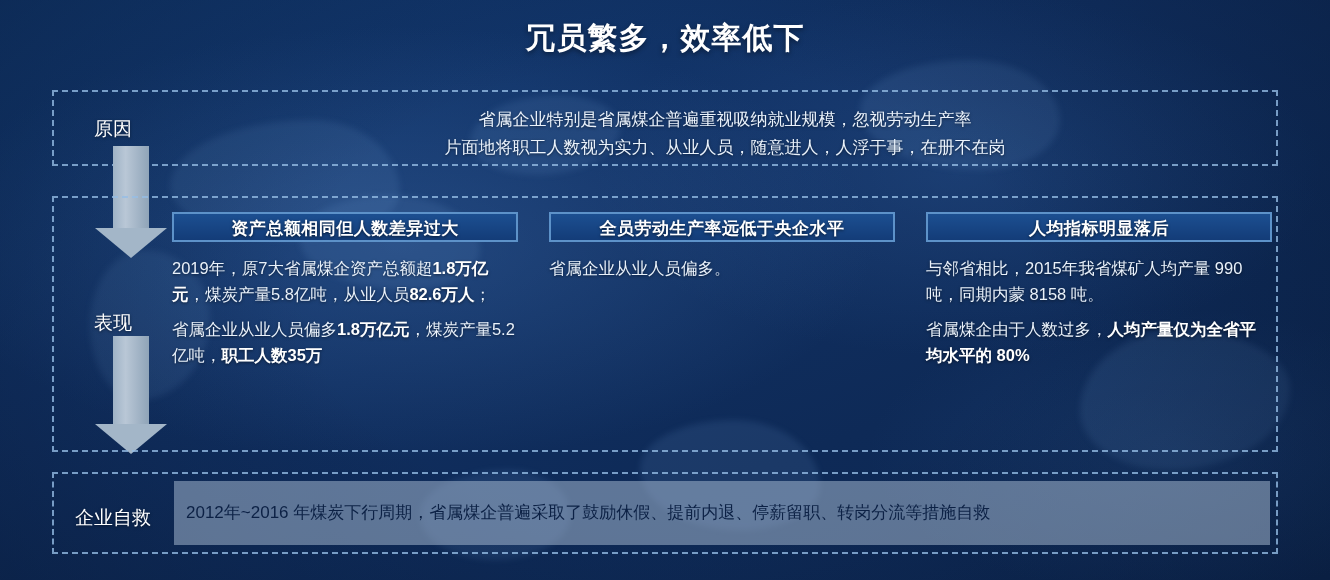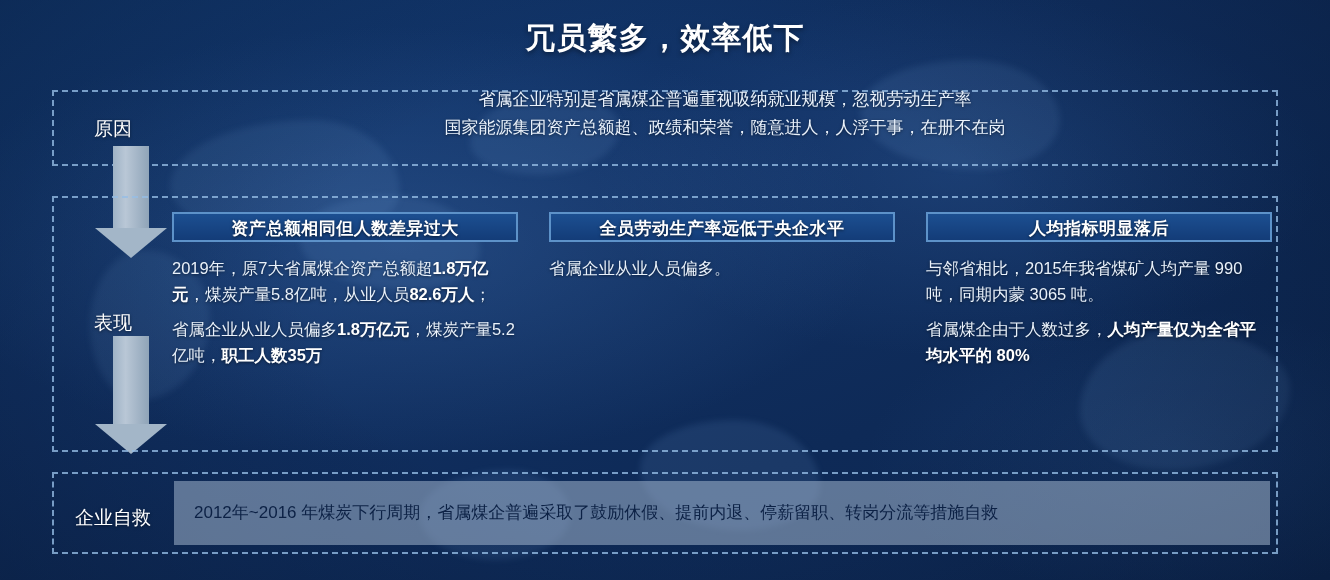--- a/index.html
+++ b/index.html
@@ -65,21 +65,21 @@
   }
   #arrow1{top:146px;height:112px;}
   #arrow1 .shaft{height:82px;}
   #arrow1 .head{top:82px;border-top:30px solid #a3b6c8;}
   #arrow2{top:336px;height:118px;}
   #arrow2 .shaft{height:88px;}
   #arrow2 .head{top:88px;border-top:30px solid #a3b6c8;}
 
   
   #cause-text{
-    position:absolute;left:190px;top:86px;width:1070px;text-align:center;
+    position:absolute;left:190px;top:106px;width:1070px;text-align:center;
     color:#eaf2fb;font-size:17px;line-height:28px;
     text-shadow:0 1px 3px rgba(0,0,0,0.5);
   }
   #cause-text div{white-space:nowrap;}
 
   
   #cols{position:absolute;left:172px;top:212px;width:1100px;height:230px;display:flex;gap:31px;}
   .col{width:352px;position:relative;}
   .col-head{
     height:30px;line-height:30px;text-align:center;
@@ -93,21 +93,21 @@
   .col-body p{margin:0 0 9px 0;}
   .col-body b{font-weight:700;color:#ffffff;text-align:center;}
 
   
   #rescue-box{
     position:absolute;left:174px;top:481px;width:1096px;height:64px;
     background:rgba(168,188,210,0.52);
     display:flex;align-items:center;
   }
   #rescue-text{
-    padding-left:20px;color:#0c2145;font-size:17px;line-height:24px;
+    padding-left:12px;color:#0c2145;font-size:17px;line-height:24px;
     white-space:nowrap;
   }
 </style>
 </head>
 <body>
 
 <div id="bg">
   <div class="continent c1"></div>
   <div class="continent c2"></div>
   <div class="continent c3"></div>
@@ -118,21 +118,21 @@
   <div class="continent c8"></div>
   <div class="vign"></div>
 </div>
 
 <div id="title">冗员繁多，效率低下</div>
 
 <div class="panel" id="panel-cause"></div>
 <div class="rowlabel" id="label-cause">原因</div>
 <div id="cause-text">
   <div>省属企业特别是省属煤企普遍重视吸纳就业规模，忽视劳动生产率</div>
-  <div>国家能源集团资产总额超、政绩和荣誉，随意进人，人浮于事，在册不在岗</div>
+  <div>片面地将职工人数视为实力、从业人员，随意进人，人浮于事，在册不在岗</div>
 </div>
 
 <div class="arrow" id="arrow1">
   <div class="shaft"></div>
   <div class="head"></div>
 </div>
 <div class="arrow" id="arrow2">
   <div class="shaft"></div>
   <div class="head"></div>
 </div>
@@ -149,21 +149,21 @@
     </div>
     <div class="col">
       <div class="col-head">全员劳动生产率远低于央企水平</div>
       <div class="col-body">
         <p><span>省属企业从业人员偏多。</span></p>
       </div>
     </div>
     <div class="col">
       <div class="col-head">人均指标明显落后</div>
       <div class="col-body">
-        <p><span>与邻省相比，2015年我省煤矿人均产量 990吨，同期内蒙 3065 吨。</span></p>
+        <p><span>与邻省相比，2015年我省煤矿人均产量 990吨，同期内蒙 8158 吨。</span></p>
         <p><span>省属煤企由于人数过多，</span><b>人均产量仅为全省平均水平的 80%</b></p>
       </div>
     </div>
   </div>
 
 <div class="panel" id="panel-rescue"></div>
 <div class="rowlabel" id="label-rescue">企业自救</div>
 <div id="rescue-box">
   <div id="rescue-text">2012年~2016 年煤炭下行周期，省属煤企普遍采取了鼓励休假、提前内退、停薪留职、转岗分流等措施自救</div>
 </div>

